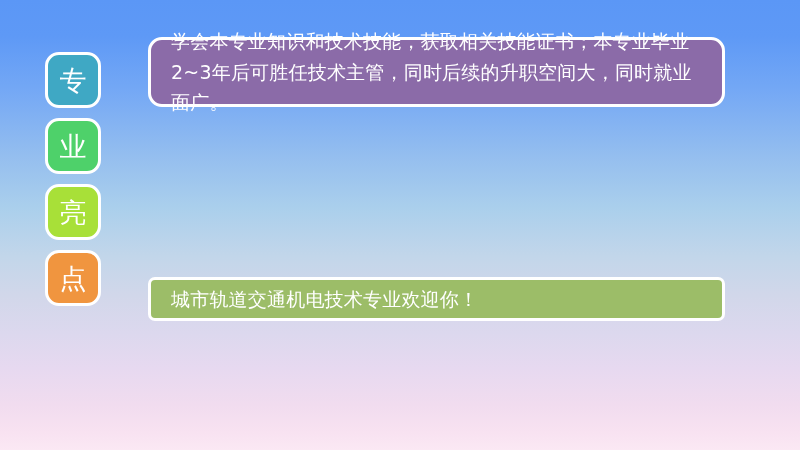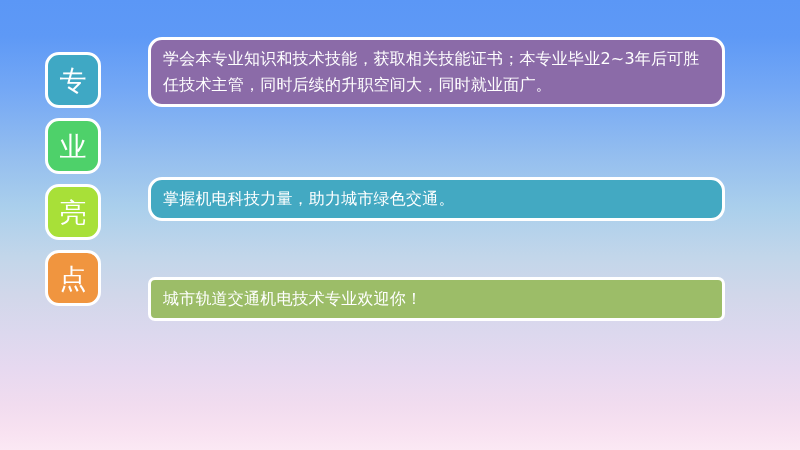--- a/index.html
+++ b/index.html
@@ -71,27 +71,28 @@
     width: 577px;
     border: 3px solid #ffffff;
     border-radius: 14px;
     box-sizing: border-box;
     display: flex;
     align-items: center;
   }
 
   .textbox-text {
     color: #ffffff;
-    font-size: 16px;
+    font-size: 19px;
     line-height: 1.62;
     padding: 0 12px;
     font-family: "DejaVu Sans", "Liberation Sans", sans-serif;
     display: block;
     width: 100%;
     letter-spacing: 0.2px;
+    margin-left: 8px;
   }
 
   #textbox-1 {
     top: 37px;
     height: 70px;
   }
   #textbox-2 {
     top: 177px;
     height: 44px;
   }
@@ -123,21 +124,18 @@
     <div class="badge" style="background-color: rgb(240, 149, 63);">
       <span class="badge-char">点</span>
     </div>
 
   </div>
 
   <div class="textbox" id="textbox-1" style="background-color: rgb(139, 107, 168);">
     <span class="textbox-text">学会本专业知识和技术技能，获取相关技能证书；本专业毕业2~3年后可胜任技术主管，同时后续的升职空间大，同时就业面广。</span>
   </div>
 
-  <div class="textbox" id="textbox-2" style="background-color: rgb(67, 169, 194);">
-    <span class="textbox-text">掌握机电科技力量，助力城市绿色交通。</span>
-  </div>
 
   <div class="textbox" id="textbox-3" style="background-color: rgb(156, 189, 104);">
     <span class="textbox-text">城市轨道交通机电技术专业欢迎你！</span>
   </div>
 
 </div>
 
 </body></html>

